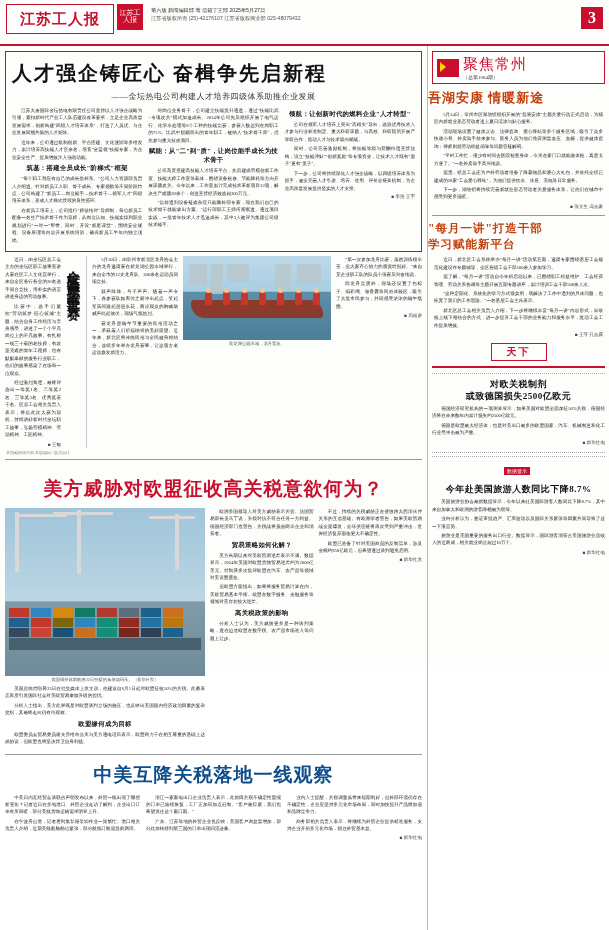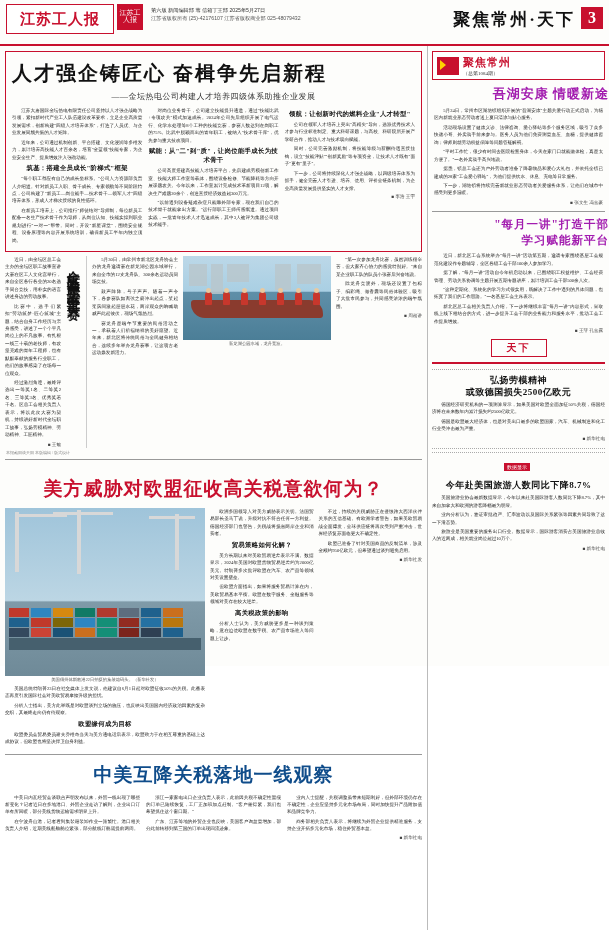--- a/index.html
+++ b/index.html
@@ -177,29 +177,29 @@
   .banner-red {
     border: 1px solid #c8102e;
     margin: 5px 4px 4px 4px;
     padding: 3px 4px;
     display: flex; align-items: center; gap: 4px;
     background: #fff;
   }
   .banner-red .flag { width: 22px; height: 18px; background: #c8102e; position: relative; flex: 0 0 auto; }
   .banner-red .flag::after{ content:""; position:absolute; left:3px; top:3px; width:0;height:0;
      border-left:6px solid #ffd200; border-top:5px solid transparent; border-bottom:5px solid transparent;}
-  .banner-red .t1 { color: #c8102e; font-weight: bold; font-size: 11px; letter-spacing: 1px; }
+  .banner-red .t1 { color: #c8102e; font-weight: normal; font-size: 15px; letter-spacing: 1px; }
   .banner-red .t2 { color: #333; font-size: 5px; }
 
   .rt-headline {
-    text-align: right;
+    text-align: left;
     font-size: 13px;
     font-weight: bold;
     letter-spacing: 1px;
-    color: #a21caf;
+    color: #c2410c;
     margin: 5px 0 4px 0;
   }
   .rt-headline.two {
     font-size: 11.5px; line-height: 1.35;
   }
   .rule { border-top: 1px solid #999; margin: 5px 4px; }
   .rule.thick { border-top: 2px solid #c8102e; }
 
   .box-news { margin: 4px 4px 6px 4px; }
   .tag-red {
@@ -225,21 +225,20 @@
 
 <div class="page">
 
   <div class="masthead">
     <div class="logo-box">江苏工人报</div>
     <div class="logo-seal">江苏工人报</div>
     <div class="masthead-meta">
       <div class="line1">第六版  新闻编辑部   苇  信箱丁王部   2025年5月27日</div>
       <div class="line2">江苏省版权所有 (25)-42176107   江苏省版权商业部 025-48079432</div>
     </div>
-    <div class="section-title">聚焦常州·天下</div>
     <div class="page-num">3</div>
   </div>
 
   <div class="body-wrap">
 
     <div class="col-left">
 
       <div class="lead">
         <h1>人才强企铸匠心  奋楫争先启新程</h1>
         <div class="sub">——金坛热电公司构建人才培养四级体系助推企业发展</div>
@@ -465,21 +464,21 @@
         <p>新北区总工会相关负责人介绍，下一步将继续丰富"每月一讲"内容形式，采取线上线下相结合的方式，进一步提升工会干部的业务能力和服务水平，推动工会工作提质增效。</p>
         <div class="sign">■ 王菲  孔嘉露</div>
       </div>
 
       <div class="tianxia-logo">天下</div>
       <div class="rule thick"></div>
 
       <div class="dotline" style="margin:3px 4px;"></div>
 
       <div class="box-news">
-        <div class="sub-bold" style="white-space:pre-line;">弘扬劳模精神
+        <div class="sub-bold" style="white-space:pre-line;">对欧关税制剂
 或致德国损失2500亿欧元</div>
         <div class="tx">
           <p>德国经济研究机构的一项测算显示，如果美国对欧盟全面加征50%关税，德国经济将在未来数年内累计损失约2500亿欧元。</p>
           <p>德国是欧盟最大经济体，也是对美出口最多的欧盟国家，汽车、机械制造和化工行业受冲击最为严重。</p>
           <div class="sign">■ 新华社电</div>
         </div>
       </div>
       <div class="dotline" style="margin:3px 4px;"></div>
 
       <div class="dotline" style="margin:3px 4px;"></div>

